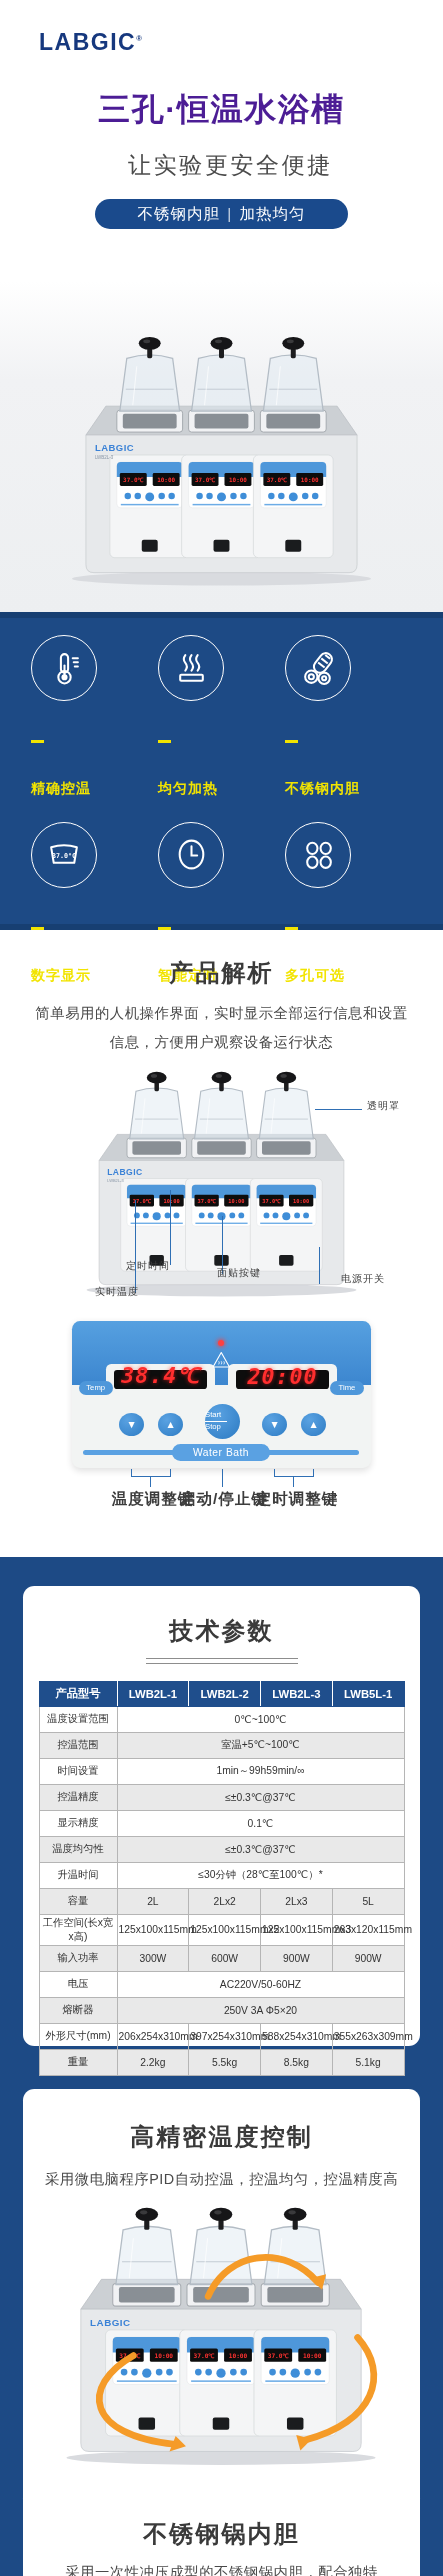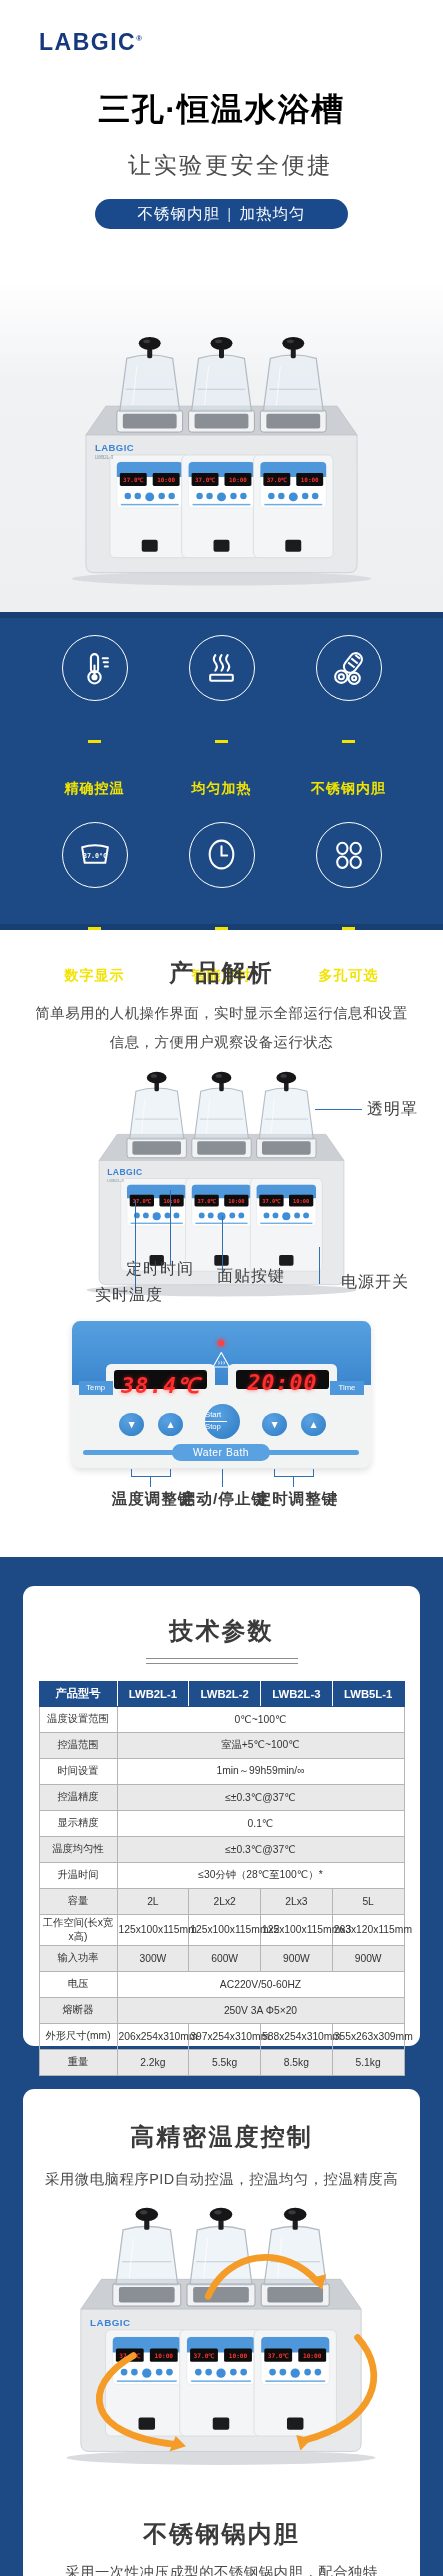--- a/index.html
+++ b/index.html
@@ -6,62 +6,62 @@
   #page{
     position:relative;width:443px;height:3761px;margin:0 auto;overflow:hidden;
     font-family:"Liberation Sans","DejaVu Sans",sans-serif;background:#ffffff;
   }
   .abs{position:absolute;}
   .ctr{left:0;right:0;text-align:center;}
 
   
   .logo{left:39px;top:29px;font-size:23px;font-weight:bold;color:#16387e;letter-spacing:1.5px;}
   .logo sup{font-size:7.7px;font-weight:bold;vertical-align:9.3px;letter-spacing:0;}
-  .hero-title{top:88px;font-size:32px;font-weight:900;color:#000000;letter-spacing:1.5px;}
+  .hero-title{top:88px;font-size:32px;font-weight:900;color:#4c1d95;letter-spacing:1.5px;}
   .hero-sub{top:150px;font-size:23px;font-weight:400;color:#4b4b4b;letter-spacing:2.6px;margin-left:18px;}
   .hero-badge{left:95px;top:199px;width:253px;height:30px;background:#1a4a8c;border-radius:15.5px;
     color:#ffffff;font-size:15.5px;line-height:30px;text-align:center;letter-spacing:1px;}
   .hero-badge .div{opacity:.75;margin:0 7.2px;font-weight:300;}
   .hero-photo{left:0;top:281px;width:443px;height:331px;
     background:linear-gradient(180deg,#ffffff 0%,#f1f2f4 30%,#edeff1 100%);}
   .hero-photo svg{position:absolute;left:62px;top:49px;}
 
   
   .features{left:0;top:612px;width:443px;height:318px;background:#1d4a85;}
   .features .edge-top{position:absolute;left:0;top:0;width:100%;height:6.2px;background:#173f72;}
   .features .edge-bot{position:absolute;left:0;bottom:0;width:100%;height:6.2px;background:#173f72;}
   .feat-grid{position:absolute;left:31px;top:23px;width:381px;display:flex;flex-wrap:wrap;}
-  .feat-cell{width:127px;display:flex;flex-direction:column;align-items:center;margin-bottom:24px;gap:31px;}
+  .feat-cell{width:127px;display:flex;flex-direction:column;align-items:flex-start;margin-bottom:24px;gap:31px;}
   .feat-circle{width:64px;height:64px;border:1.5px solid #ffffff;border-radius:50%;
     display:flex;align-items:center;justify-content:center;}
   .feat-dash{width:13.4px;height:2.6px;background:#f2e400;margin-top:8.2px;}
   .feat-label{margin-top:6.2px;font-size:14px;font-weight:700;color:#f2e400;letter-spacing:1px;}
 
   
   .sec-title{font-size:24px;font-weight:900;color:#3a3a3a;letter-spacing:2.1px;}
   .analysis-title{top:957px;}
   .analysis-p{top:999px;font-size:14.4px;color:#4a4a4a;line-height:29px;letter-spacing:0.5px;}
   .analysis-dev{left:77px;top:1066px;}
   .cline-v{position:absolute;width:1px;background:#2f6fb4;}
   .cline-h{position:absolute;height:1px;background:#2f6fb4;}
-  .callout{position:absolute;font-size:16px;color:#3d3d3d;letter-spacing:1px;white-space:nowrap;}
+  .callout{position:absolute;font-size:10px;color:#3d3d3d;letter-spacing:1px;white-space:nowrap;}
 
   
   .panel{left:72px;top:1321px;width:299px;height:147px;background:#f2f4f3;border-radius:8.2px;
     box-shadow:0 2.1px 7.2px rgba(0,0,0,.12);}
   .panel-head{position:absolute;left:0;top:0;width:299px;height:64px;border-radius:8.2px 8.2px 0 0;
     background:linear-gradient(180deg,#56a0e0,#3c86cf);}
   .panel-cut{position:absolute;top:43px;width:109px;height:45px;background:#f2f4f3;border-radius:5.2px;}
   .cut-l{left:34px;} .cut-r{left:156px;}
   .led-display{position:absolute;top:49px;width:93px;height:19px;background:#0d0d0d;border-radius:3.1px;
-    display:flex;align-items:flex-start;justify-content:center;}
+    display:flex;align-items:flex-end;justify-content:center;}
   .disp-l{left:42px;} .disp-r{left:164px;}
   .led-text{font-family:"DejaVu Sans Mono","Liberation Mono",monospace;font-style:italic;font-weight:bold;
     font-size:21.6px;color:#ff2e2e;text-shadow:0 0 4.1px rgba(255,30,30,.65);letter-spacing:1px;}
-  .side-pill{position:absolute;top:60px;width:34px;height:14px;background:#4e97da;border-radius:0;
+  .side-pill{position:absolute;top:60px;width:34px;height:14px;background:#4e97da;border-radius:7px;
     color:#fff;font-size:7.7px;line-height:14px;text-align:center;}
   .pill-l{left:6.7px;} .pill-r{left:258px;}
   .led-dot{position:absolute;left:146px;top:18.5px;width:6.2px;height:6.2px;border-radius:50%;
     background:#ff4040;box-shadow:0 0 4.1px 1px rgba(255,60,60,.8);}
   .heat-ic{position:absolute;left:140px;top:30px;}
   .pbtn{position:absolute;top:92px;width:25px;height:23px;border-radius:50%;
     background:radial-gradient(circle at 35% 30%,#5aa2e2,#2e7cc4);
     display:flex;align-items:center;justify-content:center;color:#fff;font-size:10.3px;}
   .b1{left:47px;} .b2{left:86px;} .b3{left:190px;} .b4{left:229px;}
   .startstop{position:absolute;left:133px;top:83px;width:35px;height:35px;border-radius:50%;

